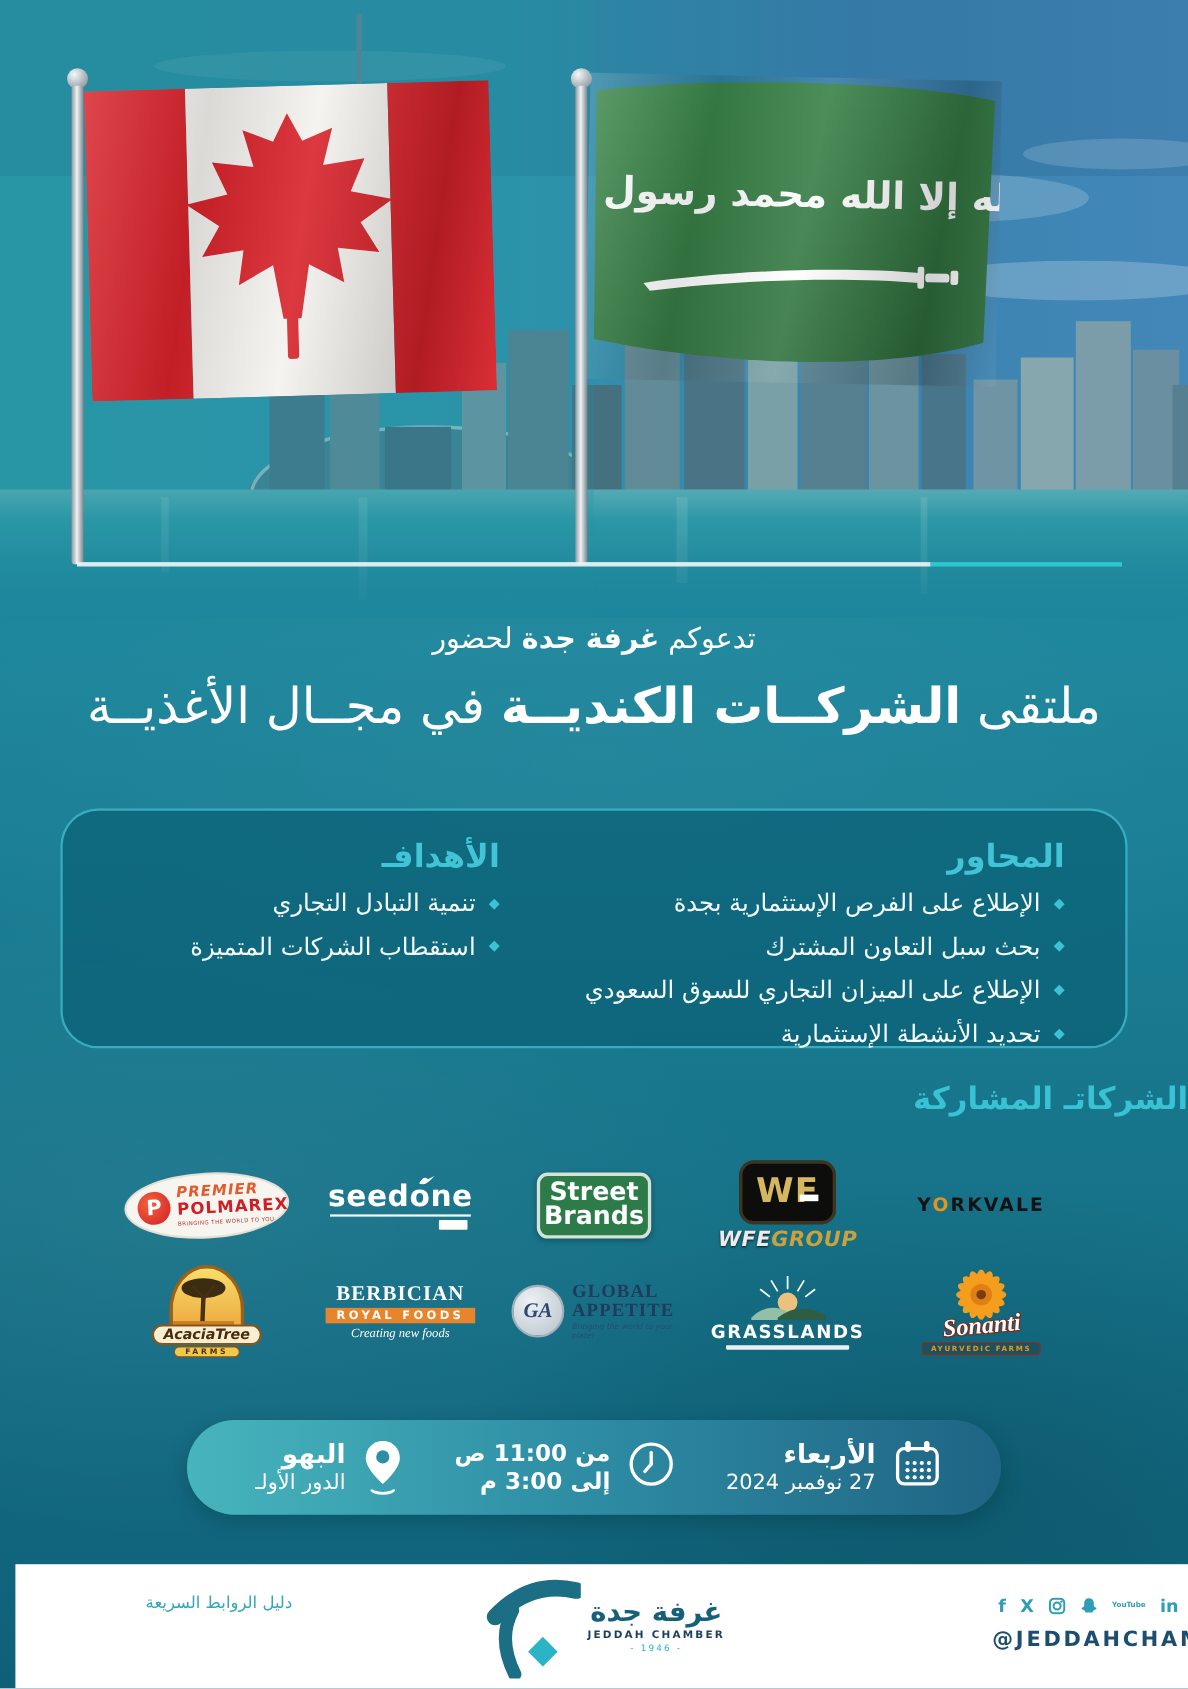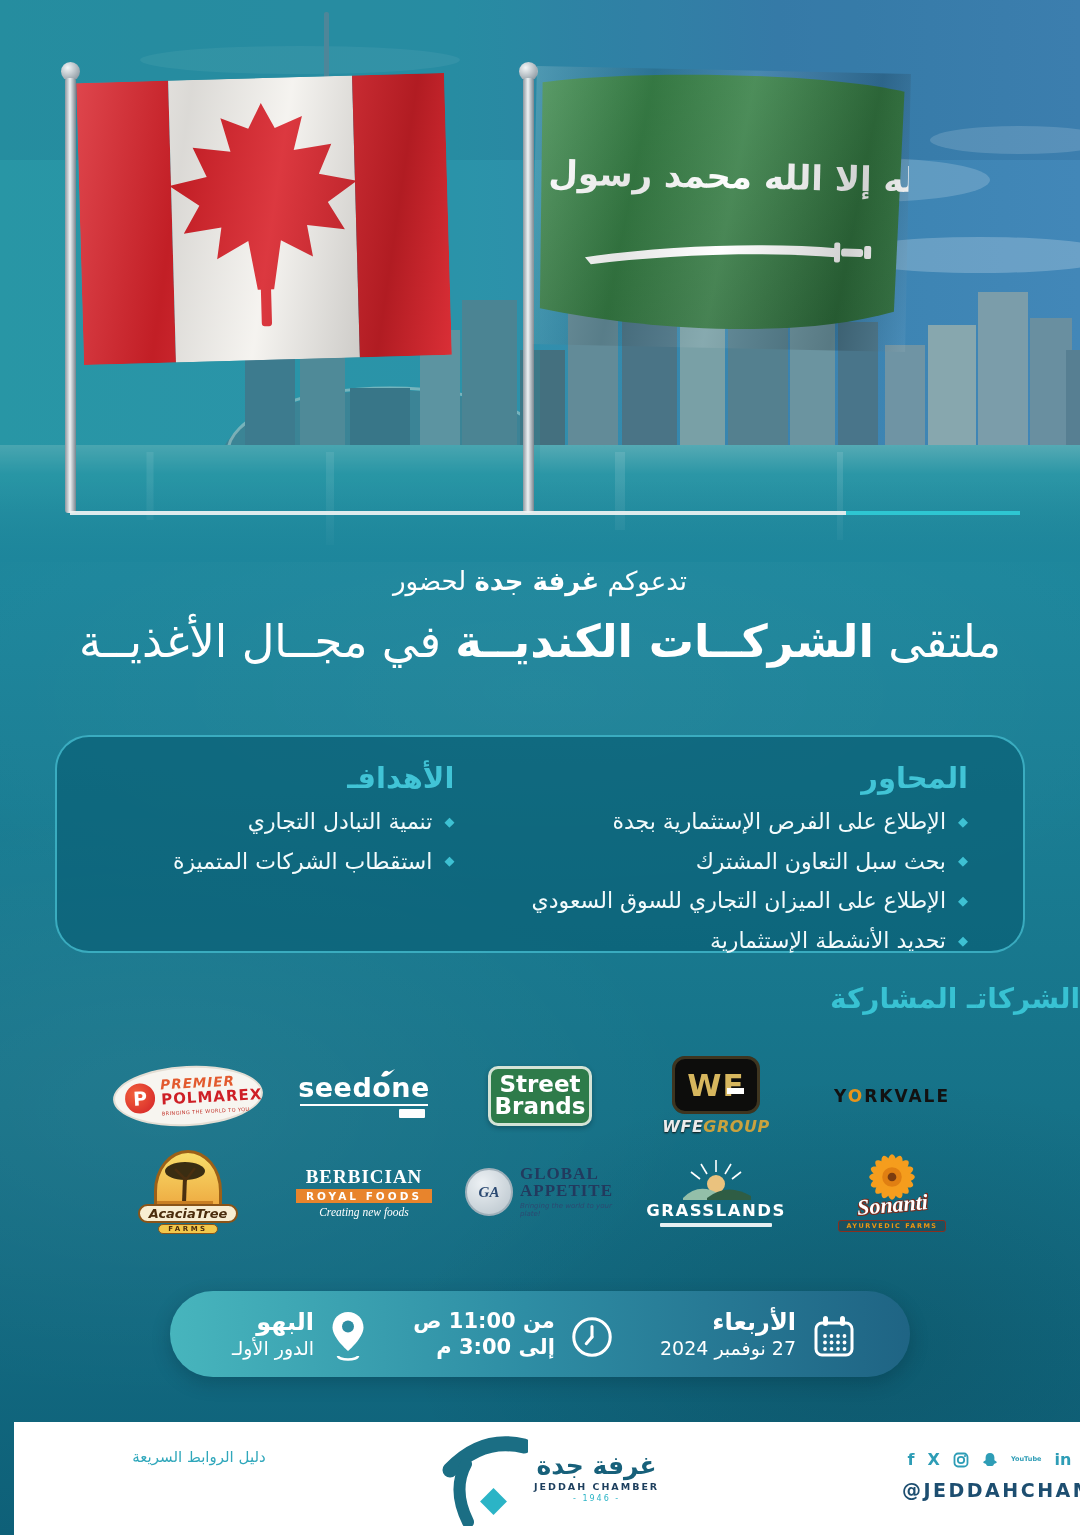--- a/index.html
+++ b/index.html
@@ -66,21 +66,21 @@
   .sd-print{width:26px;height:9px;background:#fdfdfd;margin-left:96px;margin-top:3px;border-radius:1px;}
 
   .st-box{background:#2e7b4a;border:3px solid #d4e3d6;border-radius:10px;padding:5px 4px;
     box-shadow:0 2px 5px rgba(0,20,25,.3);}
   .st-l{color:#fff;font-weight:bold;font-size:23px;line-height:.95;text-align:center;}
 
   .wfe-box{width:88px;height:58px;background:#0d0d0c;border-radius:13px;display:flex;align-items:center;
     justify-content:center;box-shadow:inset 0 0 0 3px rgba(212,176,90,.25);text-align:right;}
   .wfe-mono{color:#d6b65e;font-weight:bold;font-size:31px;letter-spacing:1px;position:relative;line-height:1;}
   .wfe-mono::after{content:"";position:absolute;right:1px;bottom:7px;width:17px;height:6px;background:#fff;}
-  .wfe-name{margin-top:3px;font-style:italic;font-weight:bold;font-size:16px;letter-spacing:.5px;}
+  .wfe-name{margin-top:3px;font-style:italic;font-weight:bold;font-size:19px;letter-spacing:.5px;}
   .wfe-name .wl{color:#ececec;text-shadow:0 1px 2px #12120f;}
   .wfe-name .wr{color:#c9a23f;}
 
   .yv{font-weight:bold;font-size:17px;letter-spacing:2px;color:#121212;}
   .yv .o{color:#e8941a;}
 
   .ac-arch{width:62px;height:60px;position:relative;overflow:hidden;z-index:1;
     background:linear-gradient(#f8dd6a,#eda43c);border:3px solid #9c6017;
     border-radius:50% 50% 4px 4px / 62% 62% 4px 4px;}
   .ac-banner{margin-top:-12px;z-index:2;background:#f8eed2;border:2px solid #8a5418;border-radius:10px;
@@ -88,41 +88,41 @@
   .ac-farms{margin-top:1px;z-index:2;background:#f2c84b;border:1px solid #8a5418;border-radius:6px;
     font-size:7px;letter-spacing:2.5px;color:#4a2c0c;padding:0 9px;font-weight:bold;}
 
   .bb-l1{font-family:"Liberation Serif",serif;font-weight:bold;font-size:19px;color:#fff;letter-spacing:1px;}
   .bb-l2{background:#e8842c;color:#fff;font-size:10.5px;letter-spacing:3px;padding:1px 10px;font-weight:bold;margin-top:1px;}
   .bb-tag{font-family:"Liberation Serif",serif;font-style:italic;font-size:11.5px;color:#fff;margin-top:3px;}
 
   .ga{display:flex;align-items:center;gap:7px;}
   .ga-emblem{width:44px;height:44px;border-radius:50%;flex:0 0 auto;border:2px solid #9fb0ba;
     background:radial-gradient(circle at 35% 30%,#edf1f4,#b7c3cb);display:flex;align-items:center;justify-content:center;}
-  .ga-emblem span{font-family:"Liberation Serif",serif;font-style:italic;font-weight:bold;color:#2c4a72;font-size:15px;text-align:right;}
+  .ga-emblem span{font-family:"Liberation Serif",serif;font-style:italic;font-weight:bold;color:#2c4a72;font-size:19px;text-align:right;}
   .ga-l{font-family:"Liberation Serif",serif;font-weight:bold;color:#223a5e;font-size:17px;line-height:.95;letter-spacing:1px;}
   .ga-tag{font-style:italic;font-size:7px;color:#2c4a72;margin-top:3px;}
 
   .gl{display:flex;flex-direction:column;align-items:center;}
   .gl-name{color:#fff;font-weight:bold;font-size:16.5px;letter-spacing:1.5px;margin-top:1px;}
   .gl-sub{width:112px;height:4px;background:rgba(255,255,255,.9);margin-top:3px;border-radius:1px;}
 
   .sn{display:flex;flex-direction:column;align-items:center;}
   .sn-name{font-family:"Liberation Serif",serif;font-style:italic;font-weight:bold;font-size:22px;color:#fff;
     text-shadow:1px 1px 0 #7a2b1c,-1px 1px 0 #7a2b1c,1px -1px 0 #7a2b1c;margin-top:-10px;transform:rotate(-5deg);}
   .sn-sub{border:1.5px solid #8a2f1f;color:#f0950f;font-size:6.5px;letter-spacing:1.5px;padding:1px 7px;
     border-radius:3px;font-weight:bold;margin-top:2px;background:rgba(60,20,10,.25);}
 
   
   .info-bar{position:absolute;left:170px;top:1291px;width:740px;height:86px;border-radius:43px;
     background:linear-gradient(90deg,#47b5bd 0%,#2e8da4 48%,#1f6484 100%);
     box-shadow:0 6px 18px rgba(0,30,45,.25);
     direction:rtl;display:flex;align-items:center;justify-content:space-between;
     padding:0 52px 0 62px;box-sizing:border-box;color:#fff;}
-  .grp{display:flex;align-items:flex-end;gap:14px;}
+  .grp{display:flex;align-items:flex-start;gap:14px;}
   .grp .txt{text-align:right;line-height:1.25;}
   .l1{font-weight:bold;font-size:24px;}
   .l2{font-size:19px;}
   .l1t{font-weight:bold;font-size:21px;}
 
   
   .footer{position:absolute;left:14px;top:1422px;width:1080px;height:113px;background:#ffffff;}
   .quick{position:absolute;left:55px;top:26px;width:260px;text-align:center;}
   .quick .ql{color:#2fa7bb;font-size:15px;direction:rtl;}
   .quick .tel{color:#16567a;font-weight:bold;font-size:24px;letter-spacing:5px;margin-top:4px;}

